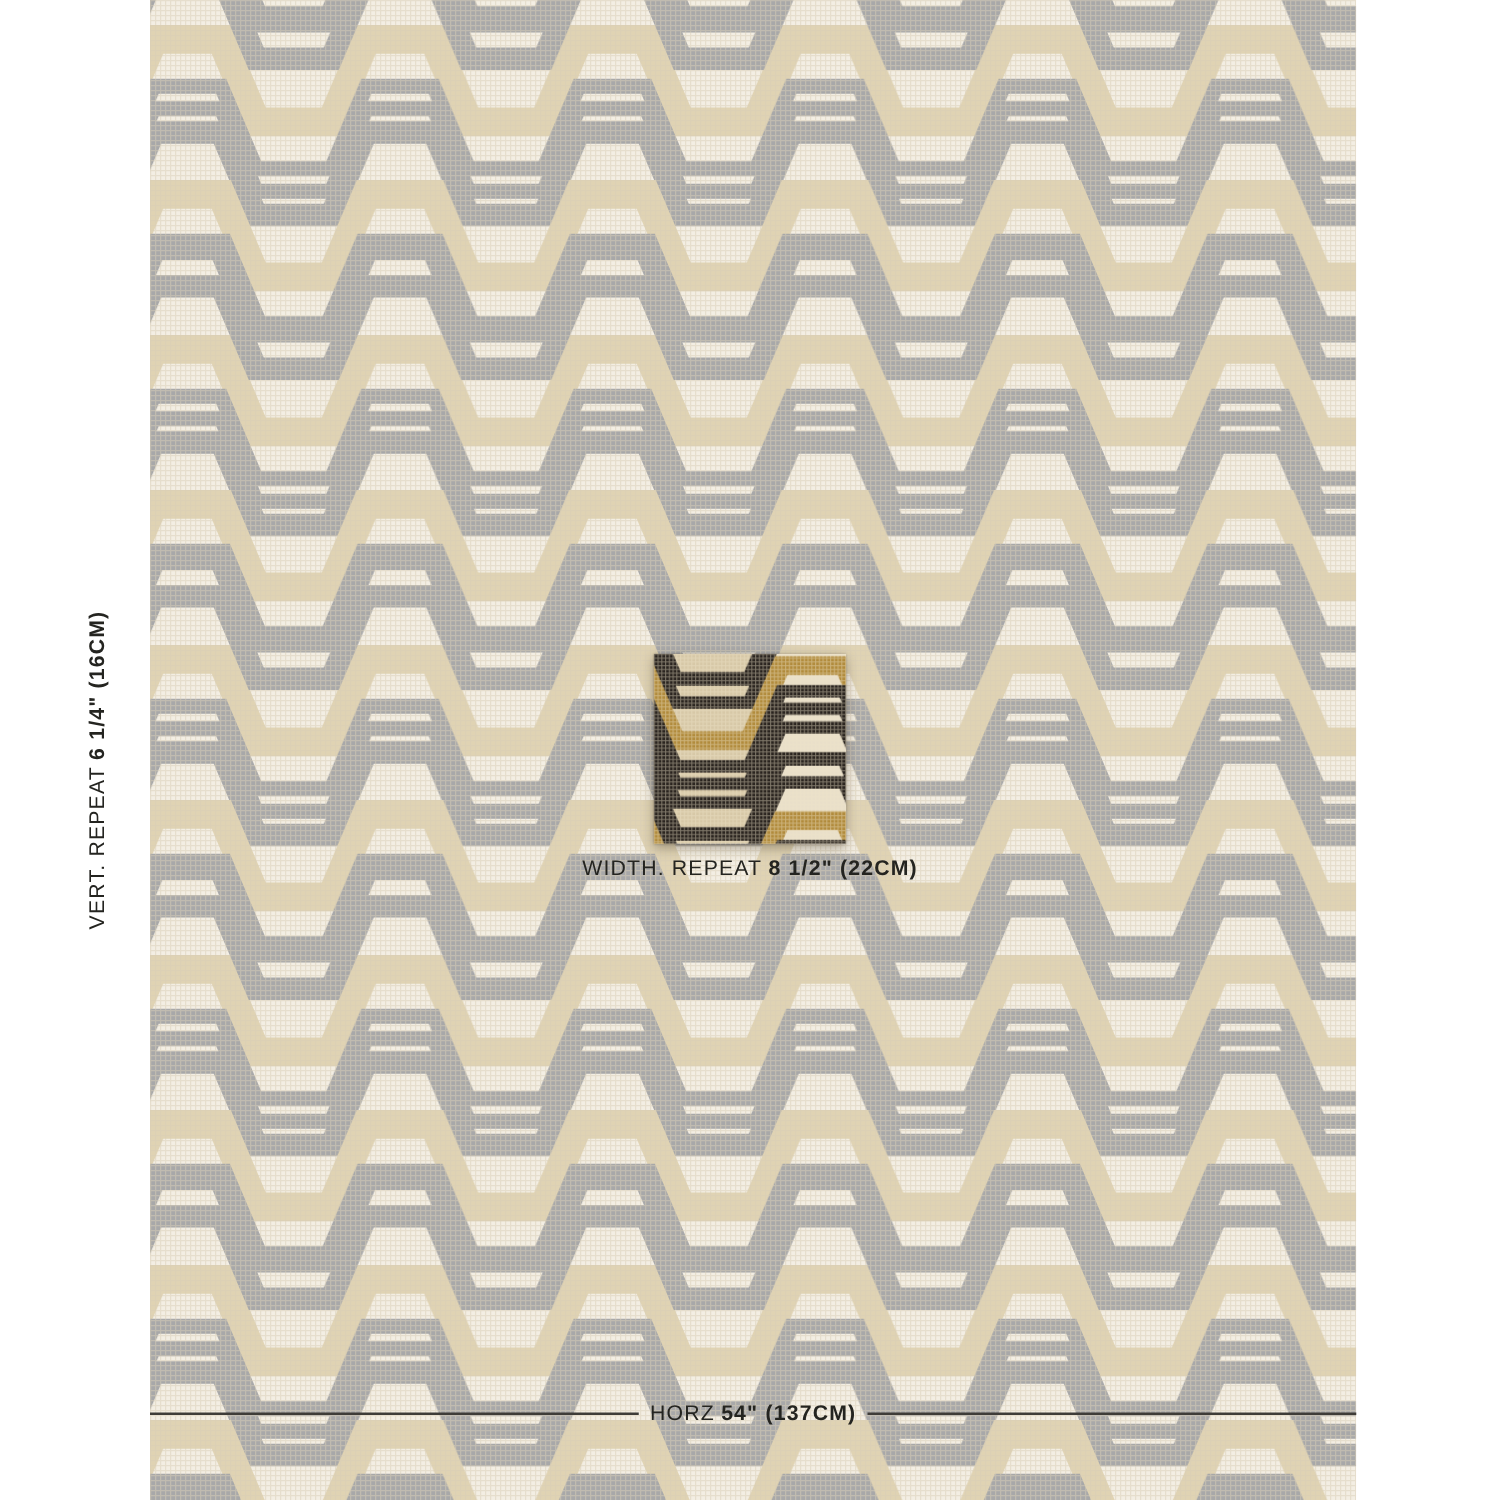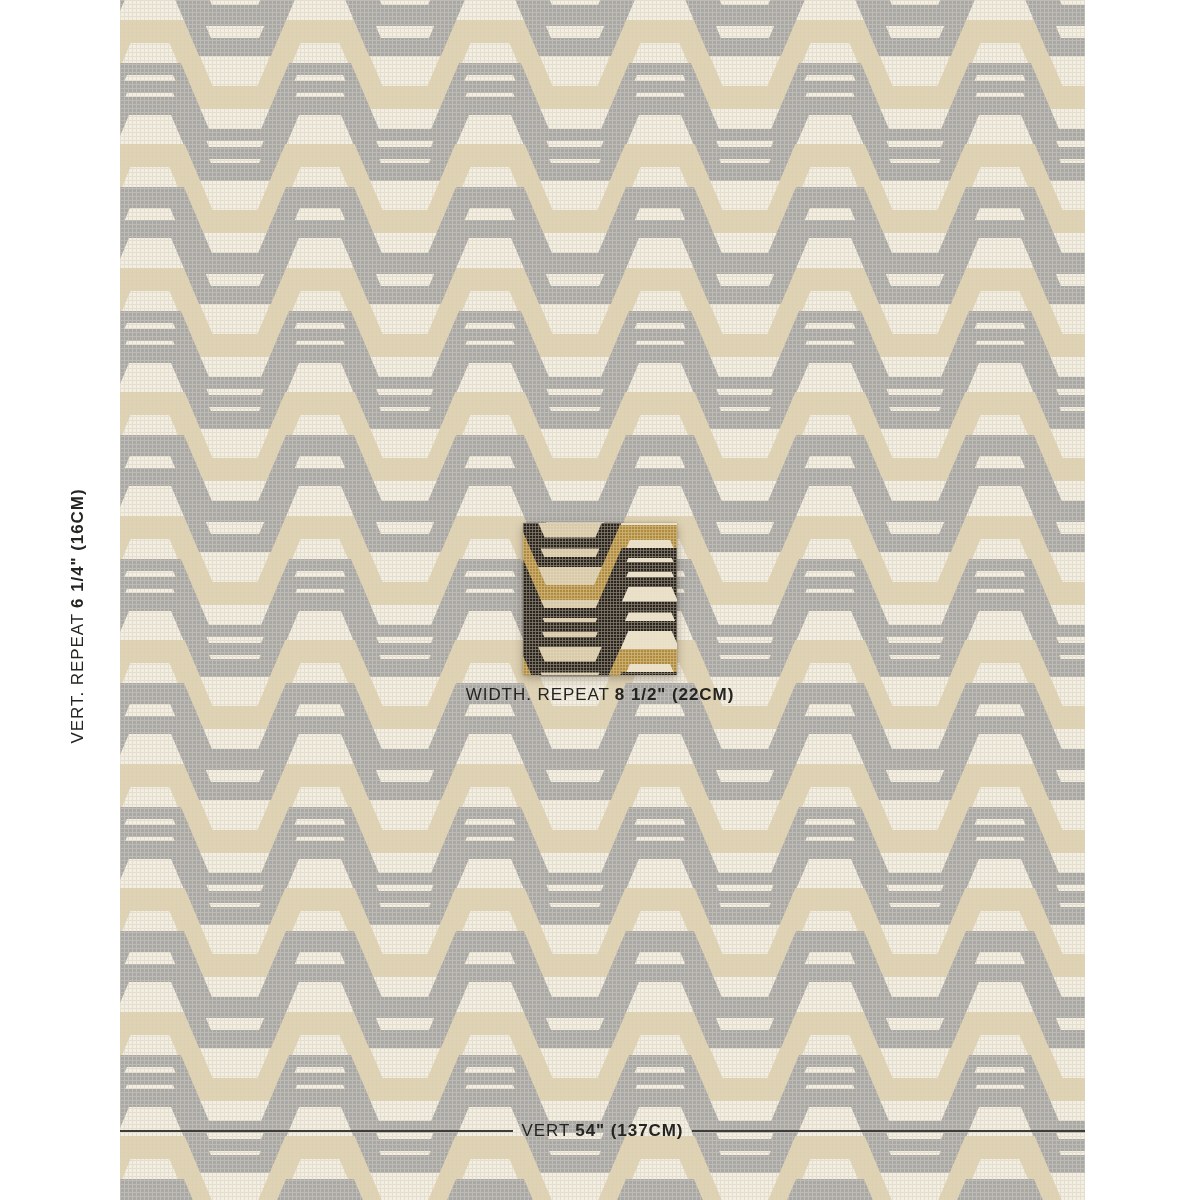--- a/index.html
+++ b/index.html
@@ -93,18 +93,18 @@
     <span>VERT. REPEAT</span><span class="val">6 1/4" (16CM)</span>
   </div>
 
   <div class="horz-label label">
     <span>WIDTH. REPEAT</span><span class="val">8 1/2" (22CM)</span>
   </div>
 
   <div class="width-row">
     <span class="rule"></span>
     <span class="label">
-      <span>VERT</span><span class="val">54" (137CM)</span>
+      <span>HORZ</span><span class="val">54" (137CM)</span>
     </span>
     <span class="rule"></span>
   </div>
 
 </div>
 
 </body></html>

